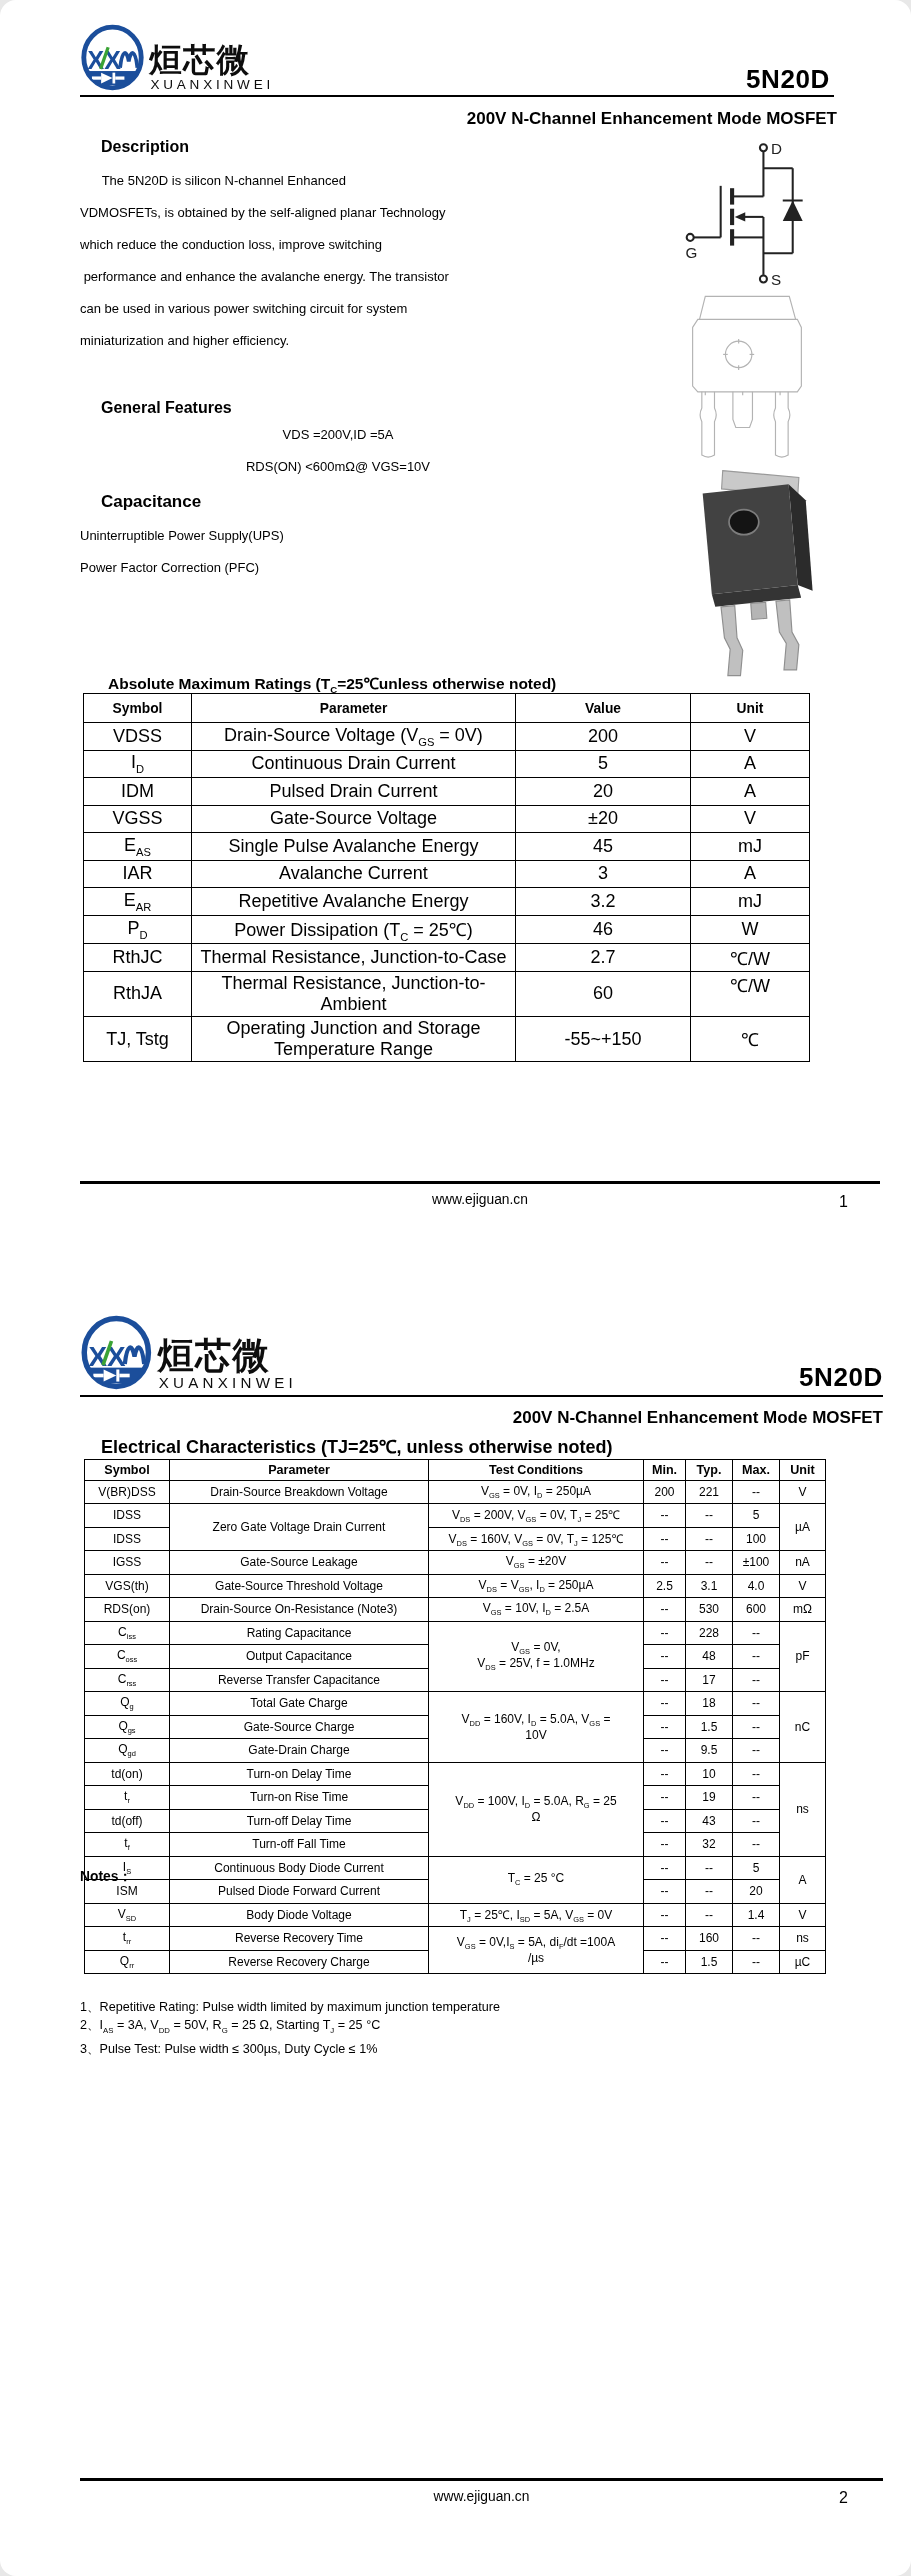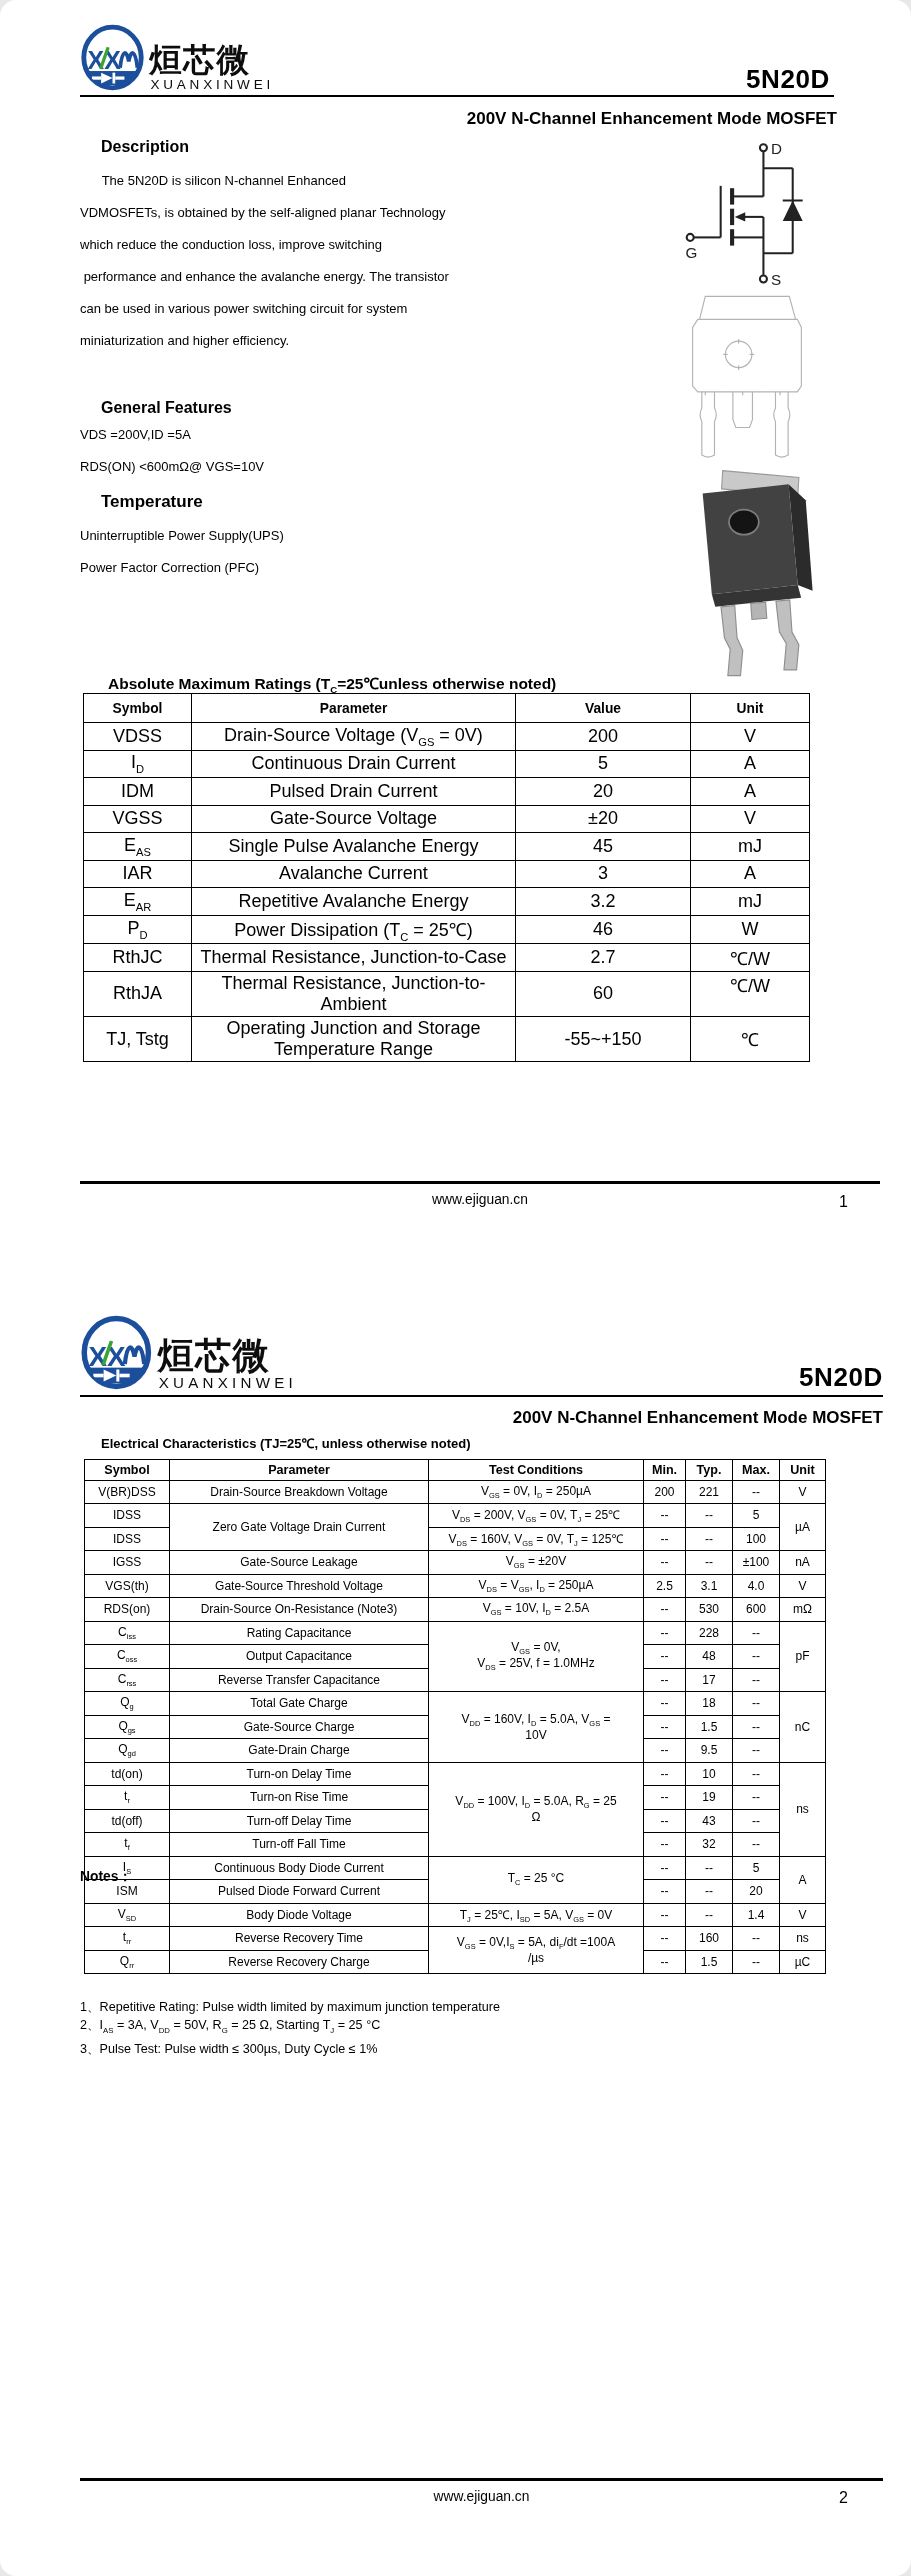--- a/index.html
+++ b/index.html
@@ -134,26 +134,26 @@
     <polygon points="170,32 200,60 212,218 186,208" fill="#2b2b2b"></polygon>
     <polygon points="20,48 170,32 186,208 36,224" fill="#424242"></polygon>
     <polygon points="36,224 186,208 192,230 42,246" fill="#343434"></polygon>
     <ellipse cx="92" cy="98" rx="26" ry="22" fill="#141414" stroke="#7d7d7d" stroke-width="3"></ellipse>
     <path d="M52 246 L76 244 L80 300 L90 322 L86 366 L64 366 L68 320 L58 300 Z" fill="#c0c0c0" stroke="#8f8f8f" stroke-width="2"></path>
     <path d="M148 236 L172 234 L176 290 L188 312 L184 356 L162 356 L166 310 L154 290 Z" fill="#c0c0c0" stroke="#8f8f8f" stroke-width="2"></path>
     <polygon points="104,240 130,238 132,266 106,268" fill="#b5b5b5" stroke="#8f8f8f" stroke-width="2"></polygon>
   </svg>
 
   <div class="abs sec-heading" style="left:80px; top:399px;">General Features</div>
-  <div class="abs body-text" style="left:80px; top:419px; width:516px;">
+  <div class="abs body-text" style="left:80px; top:419px; width:516px;text-align:center;">
     <div>VDS =200V,ID =5A</div>
     <div>RDS(ON) &lt;600mΩ@ VGS=10V</div>
   </div>
 
-  <div class="abs sec-heading" style="left:80px; top:492px; font-size:17px;">Temperature</div>
+  <div class="abs sec-heading" style="left:80px; top:492px; font-size:17px;">Capacitance</div>
   <div class="abs body-text" style="left:80px; top:520px; width:516px;">
     <div>Uninterruptible Power Supply(UPS)</div>
     <div>Power Factor Correction (PFC)</div>
   </div>
 
   <div class="abs sec-heading" style="left:87px; top:672px; font-size:15.5px;">Absolute Maximum Ratings (T<sub>C</sub>=25℃unless otherwise noted)</div>
 
   <table class="abs abs-table" style="left:83px; top:693px;">
     <colgroup>
         <col style="width:108px">
@@ -261,21 +261,21 @@
     <text x="128" y="90" font-size="60" font-weight="bold" fill="#0d0d0d" letter-spacing="2">烜芯微</text>
     <text x="130" y="124" font-size="25" fill="#0d0d0d" letter-spacing="7">XUANXINWEI</text>
   </svg>
 
   <div class="abs part-number" style="left:80px; top:1362px; width:803px;">5N20D</div>
 
   <div class="abs rule" style="left:80px; top:1395px; width:803px; height:2.3px;"></div>
 
   <div class="abs subtitle" style="left:80px; top:1408px; width:803px;">200V N-Channel Enhancement Mode MOSFET</div>
 
-  <div class="abs sec-heading" style="left:80px; top:1434px; font-size:13px;">Electrical Characteristics (TJ=25℃, unless otherwise noted)</div>
+  <div class="abs sec-heading" style="left:80px; top:1434px; font-size:18px;">Electrical Characteristics (TJ=25℃, unless otherwise noted)</div>
 
   <table class="abs ec-table" style="left:84px; top:1459px;">
     <colgroup>
       <col style="width:85px">
         <col style="width:259px">
         <col style="width:215px">
       <col style="width:42px">
         <col style="width:47px">
         <col style="width:47px">
         <col style="width:46px">

